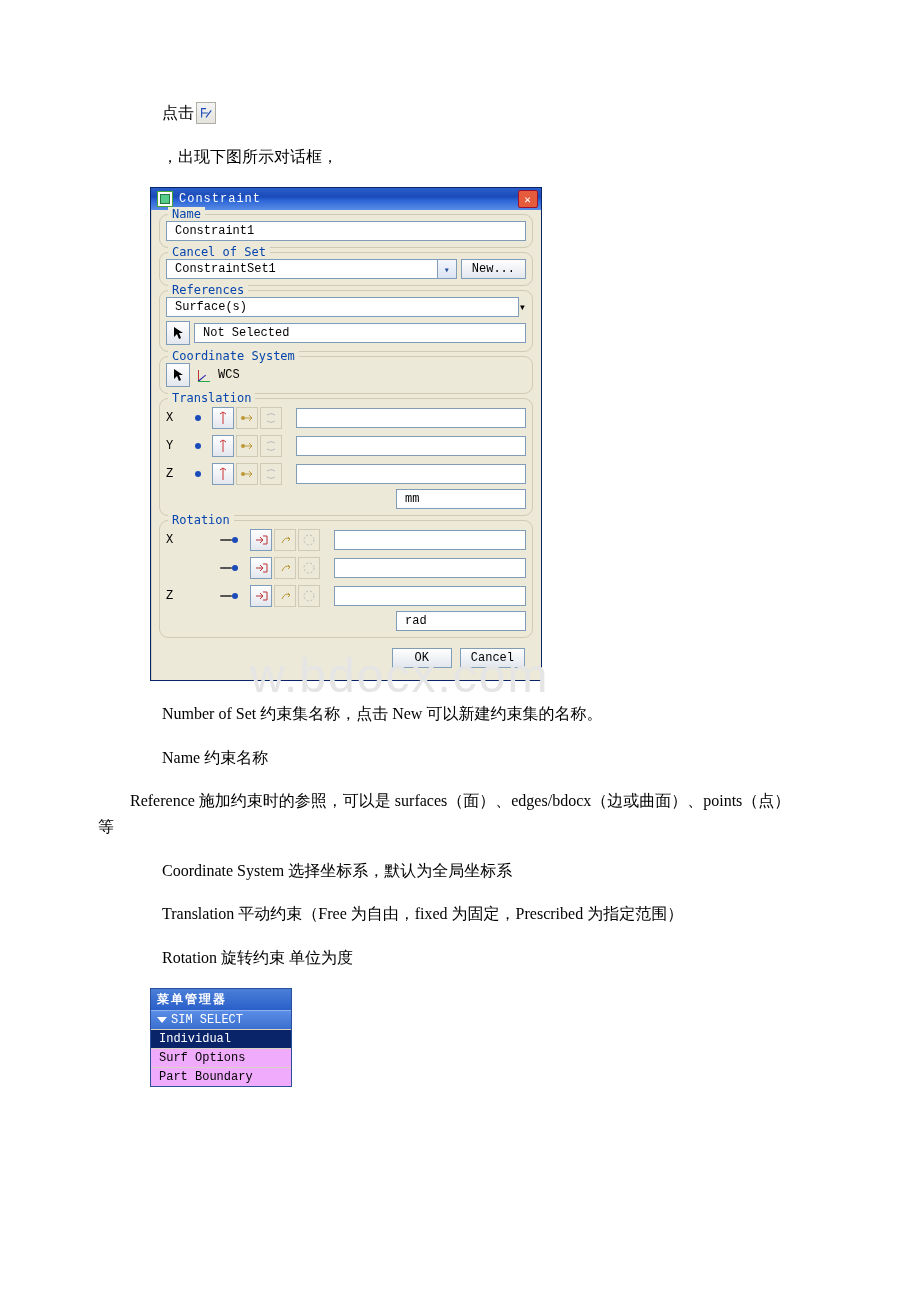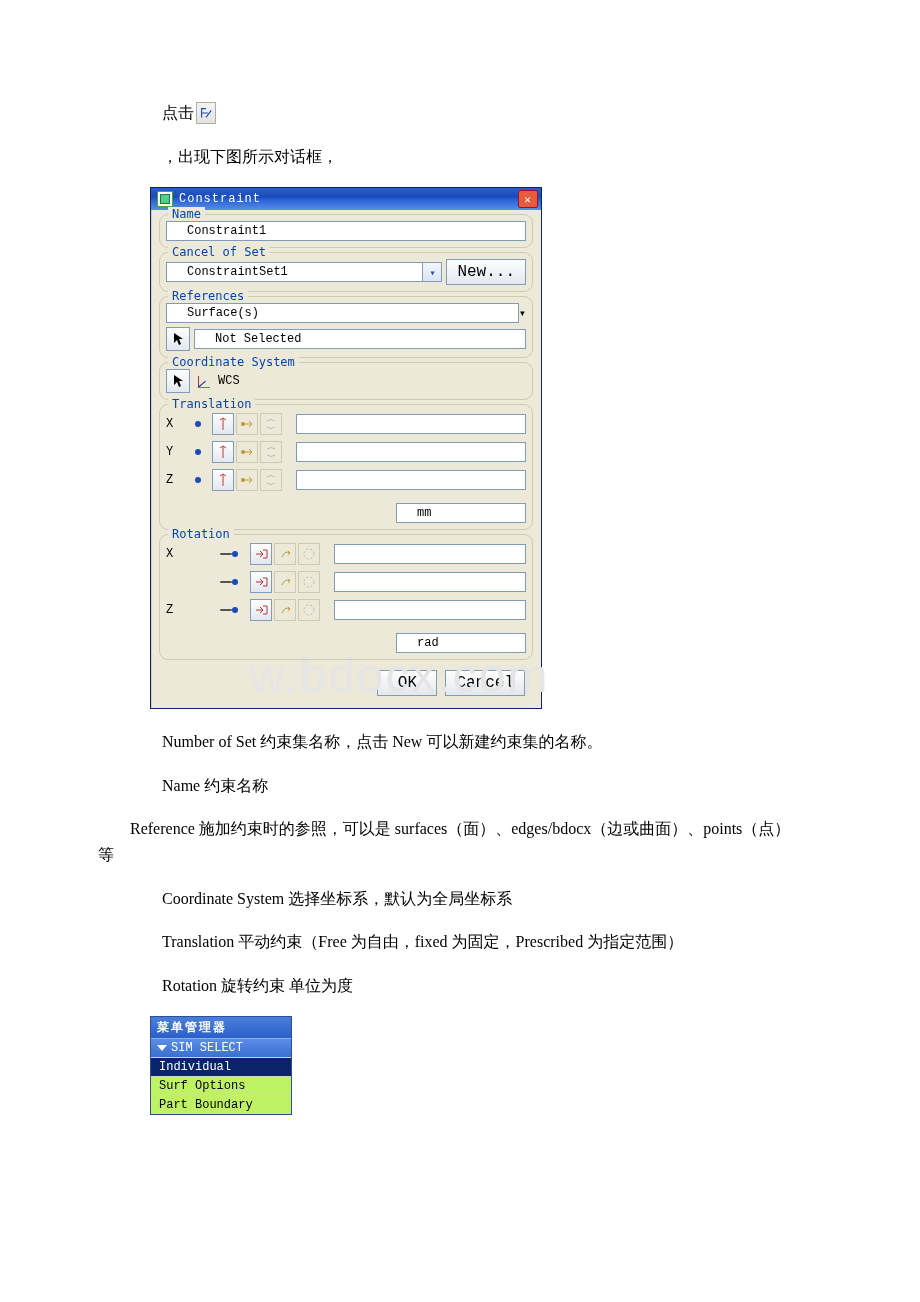--- a/index.html
+++ b/index.html
@@ -64,34 +64,34 @@
   .group {
     border:1px solid #cfcab5; border-radius:9px; padding:6px 6px 6px 6px;
     margin-bottom:4px; position:relative;
   }
   .group > .legend {
     position:absolute; top:-8px; left:8px; background:#ece9d8;
     padding:0 4px; color:#0645ad; font-size:12px;
   }
   .txtfield {
     width:100%; box-sizing:border-box; height:20px;
-    border:1px solid #7f9db9; background:#fff; padding:1px 20px;
+    border:1px solid #7f9db9; background:#fff; padding:1px 8px;
     font-family:"SimSun","Courier New",monospace; font-size:12px;
   }
   .row { display:flex; align-items:center; gap:4px; }
   .combo { flex:1; position:relative; }
   .combo .arrow {
     width:18px;height:18px; border:1px solid #7f9db9; border-left:none;
     background:linear-gradient(#f4f6fb,#dbe4f4); color:#2a4f9b;
     display:flex;align-items:center;justify-content:center; font-size:10px;
   }
   .btn {
-    height:20px; padding:12px 10px; border:1px solid #7f9db9;
+    height:20px; padding:0 10px; border:1px solid #7f9db9;
     background:linear-gradient(#fefefe,#e3e7ee);
-    font-family:"SimSun","Courier New",monospace; font-size:16px;
+    font-family:"SimSun","Courier New",monospace; font-size:12px;
     display:inline-flex;align-items:center; cursor:pointer;
   }
   .selbtn {
     width:22px;height:22px; border:1px solid #7f9db9;
     background:linear-gradient(#fefefe,#e3e7ee);
     display:inline-flex;align-items:center;justify-content:center;
   }
   .selbtn svg{width:12px;height:14px;}
   .wcs-icon { width:16px;height:14px; display:inline-block; position:relative; margin:0 2px;}
   .wcs-icon::before{content:"";position:absolute;left:2px;bottom:0;width:1px;height:12px;background:#b33;}
@@ -104,21 +104,21 @@
   .radio-dot::before{content:"";position:absolute;left:3px;top:3px;width:6px;height:6px;border-radius:50%;background:#1b4ab9;}
   .radio-line { width:22px; height:12px; display:inline-block; position:relative;}
   .radio-line::before{content:"";position:absolute;left:0;top:5px;width:12px;height:2px;background:#555;border-radius:2px;}
   .radio-line::after{content:"";position:absolute;left:12px;top:3px;width:6px;height:6px;border-radius:50%;background:#1b4ab9;}
   .mode-icons { display:flex; gap:2px; }
   .mode-btn { width:20px;height:20px;border:1px solid #cfcab5;background:#ece9d8;display:flex;align-items:center;justify-content:center;}
   .mode-btn.sel{border:1px solid #7f9db9;background:linear-gradient(#fefefe,#e3e7ee);}
   .mode-btn svg{width:14px;height:14px;}
   .valuefield { flex:1; margin-left:6px;}
   .unit-row { display:flex; justify-content:flex-end; margin-top:4px;}
-  .unit-box { width:130px;margin-top:8px;}
+  .unit-box { width:130px;}
   .btn-row { display:flex; justify-content:flex-end; gap:8px; padding:6px 8px 4px 0;}
 
   
   .watermark {
     position:absolute; left:250px; top:648px;
     font-size:48px; color:#e5e5e5; letter-spacing:2px;
     font-family: Arial, sans-serif; pointer-events:none; z-index:0;
   }
 
   
@@ -128,21 +128,21 @@
   }
   .menumgr .hdr {
     background:linear-gradient(#4a7fd8,#2a5fc9);
     color:#fff; padding:2px 6px; font-weight:bold; letter-spacing:2px;
   }
   .menumgr .sel {
     display:flex;align-items:center;gap:4px;
     background:linear-gradient(#5a8de6,#3a6fd0); color:#fff; padding:2px 6px;
     border-top:1px solid #8cb0ee;
   }
-  .menumgr .items { background:#bef264; }
+  .menumgr .items { background:#f0abfc; }
   .menumgr .item { padding:2px 8px; border-top:1px solid #d8d4c2;}
   .menumgr .item.active { background:#0a246a; color:#fff;}
   .triangle-down{width:0;height:0;border-left:5px solid transparent;border-right:5px solid transparent;border-top:6px solid #fff;}
 
 </style>
 </head>
 <body>
 
 <div class="page">
 

